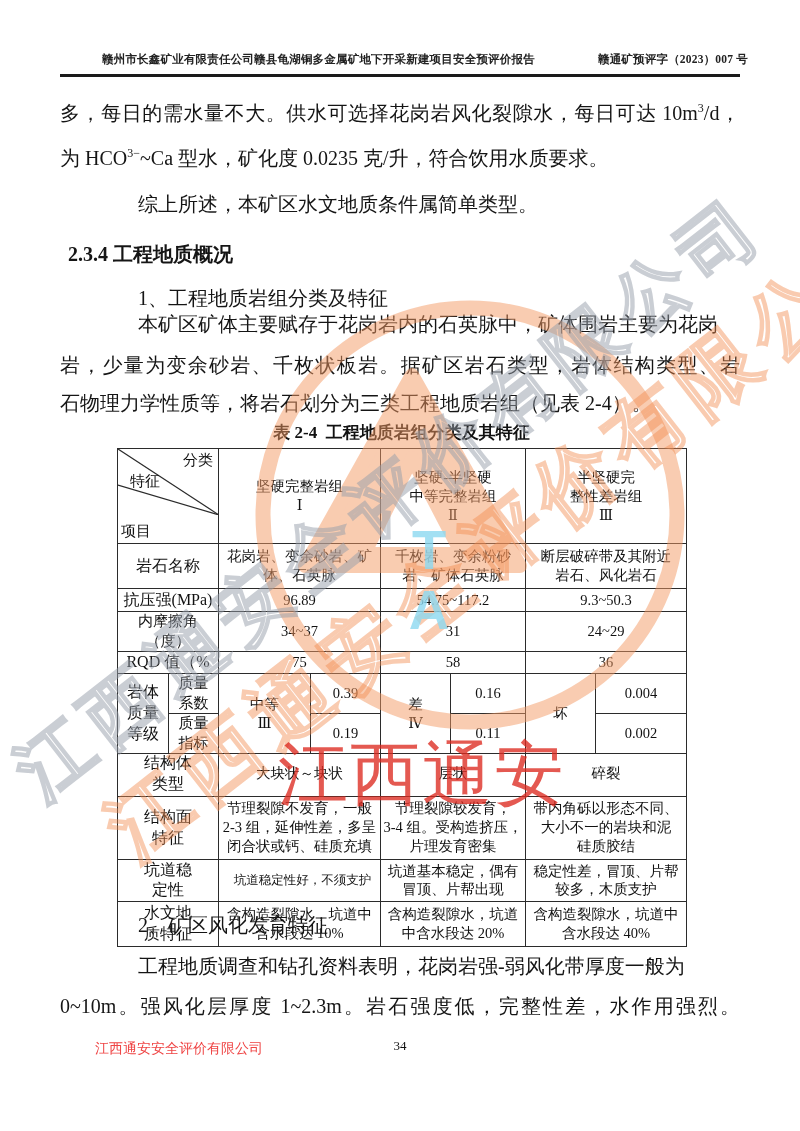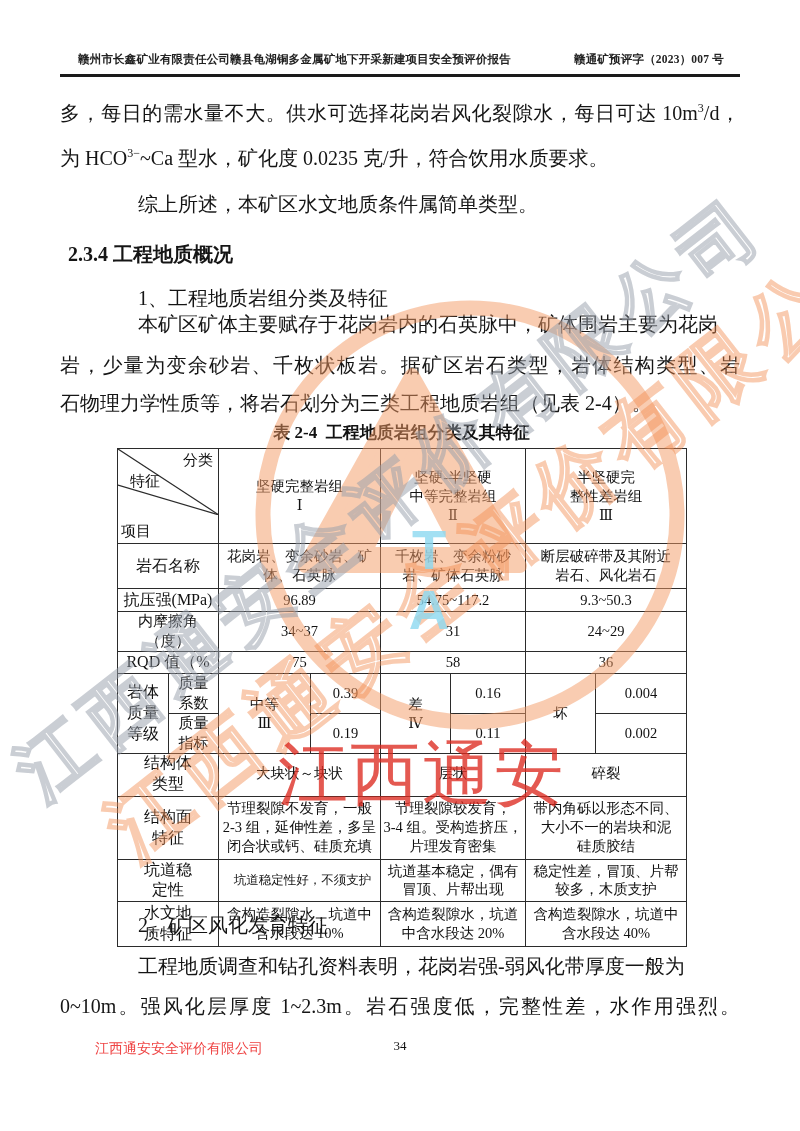--- a/index.html
+++ b/index.html
@@ -3,21 +3,21 @@
 <meta charset="utf-8">
 <style>
   html,body{margin:0;padding:0;background:#ffffff;}
   body{
     position:relative;width:800px;height:1131px;overflow:hidden;
     font-family:"Liberation Serif","DejaVu Serif",serif;color:#111;
   }
   .abs{position:absolute;}
 
   
-  .hdr{left:44px;top:52px;width:680px;display:flex;justify-content:space-between;
+  .hdr{left:68px;top:52px;width:680px;display:flex;justify-content:space-between;
        font-size:11.5px;font-weight:bold;color:#222;letter-spacing:.2px;}
   .hdr .l{padding-left:34px;}
   .hdr-rule{left:60px;top:74px;width:680px;height:2.5px;background:#1a1a1a;}
 
   
   .line{left:60px;width:680px;font-size:20px;line-height:26px;color:#151515;}
   .just{text-align:justify;text-align-last:justify;}
   .ind{padding-left:78px;box-sizing:border-box;}
   .h2{font-weight:bold;left:68px;margin-top:14px;}
   sup{font-size:12px;line-height:0;}

